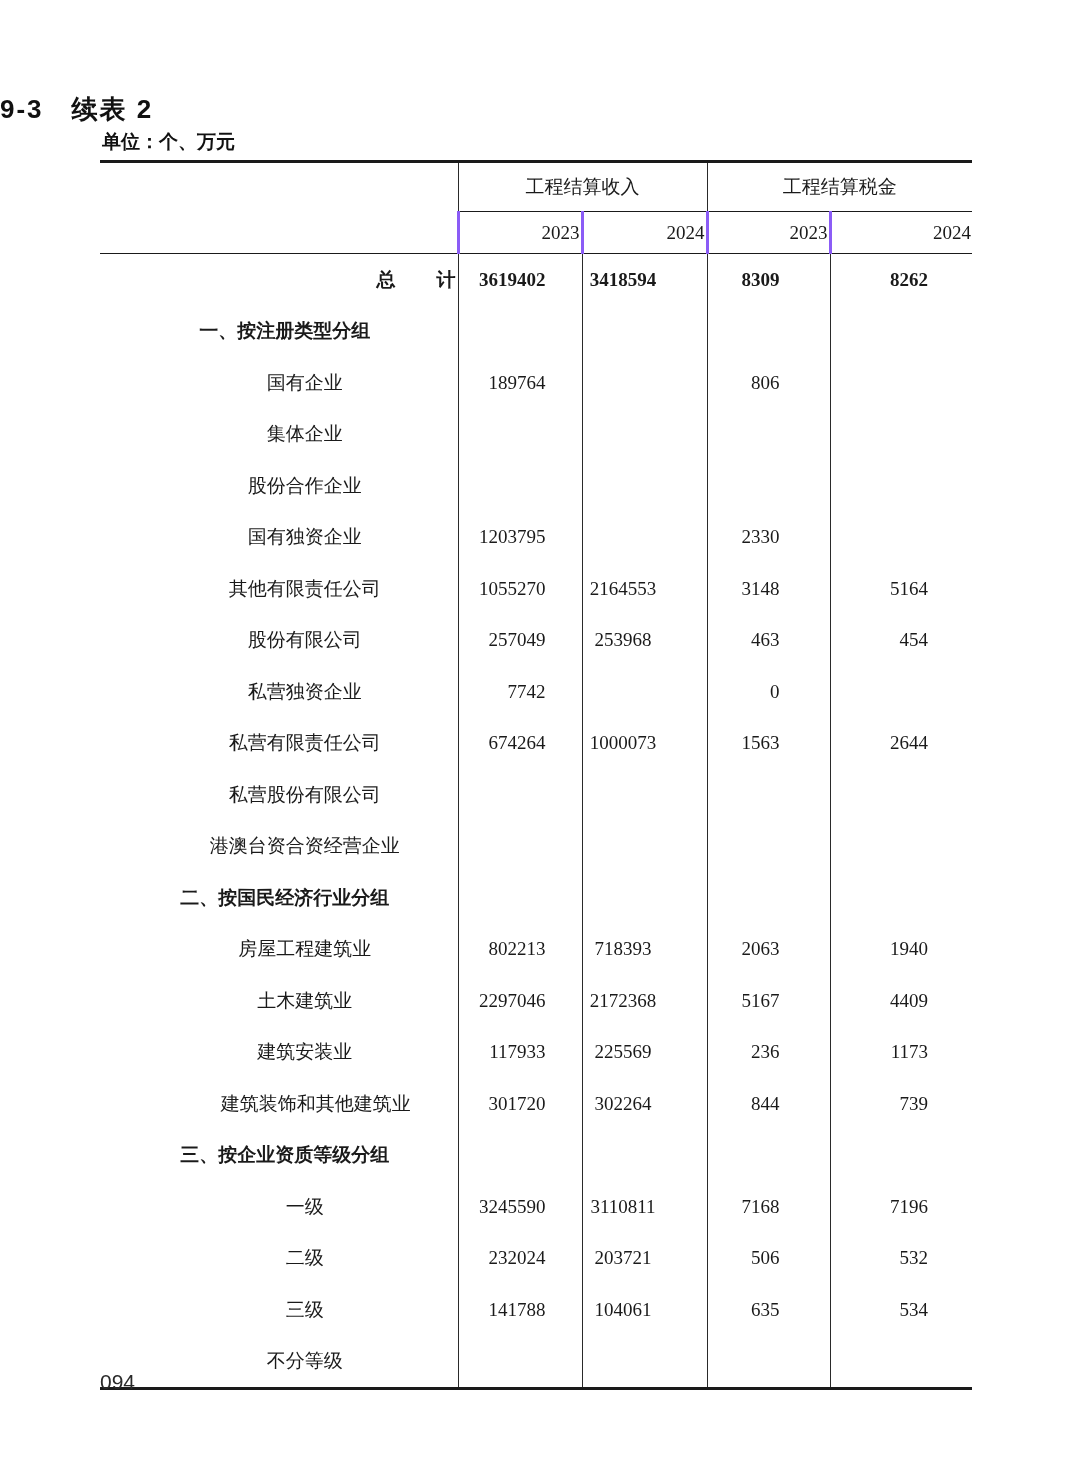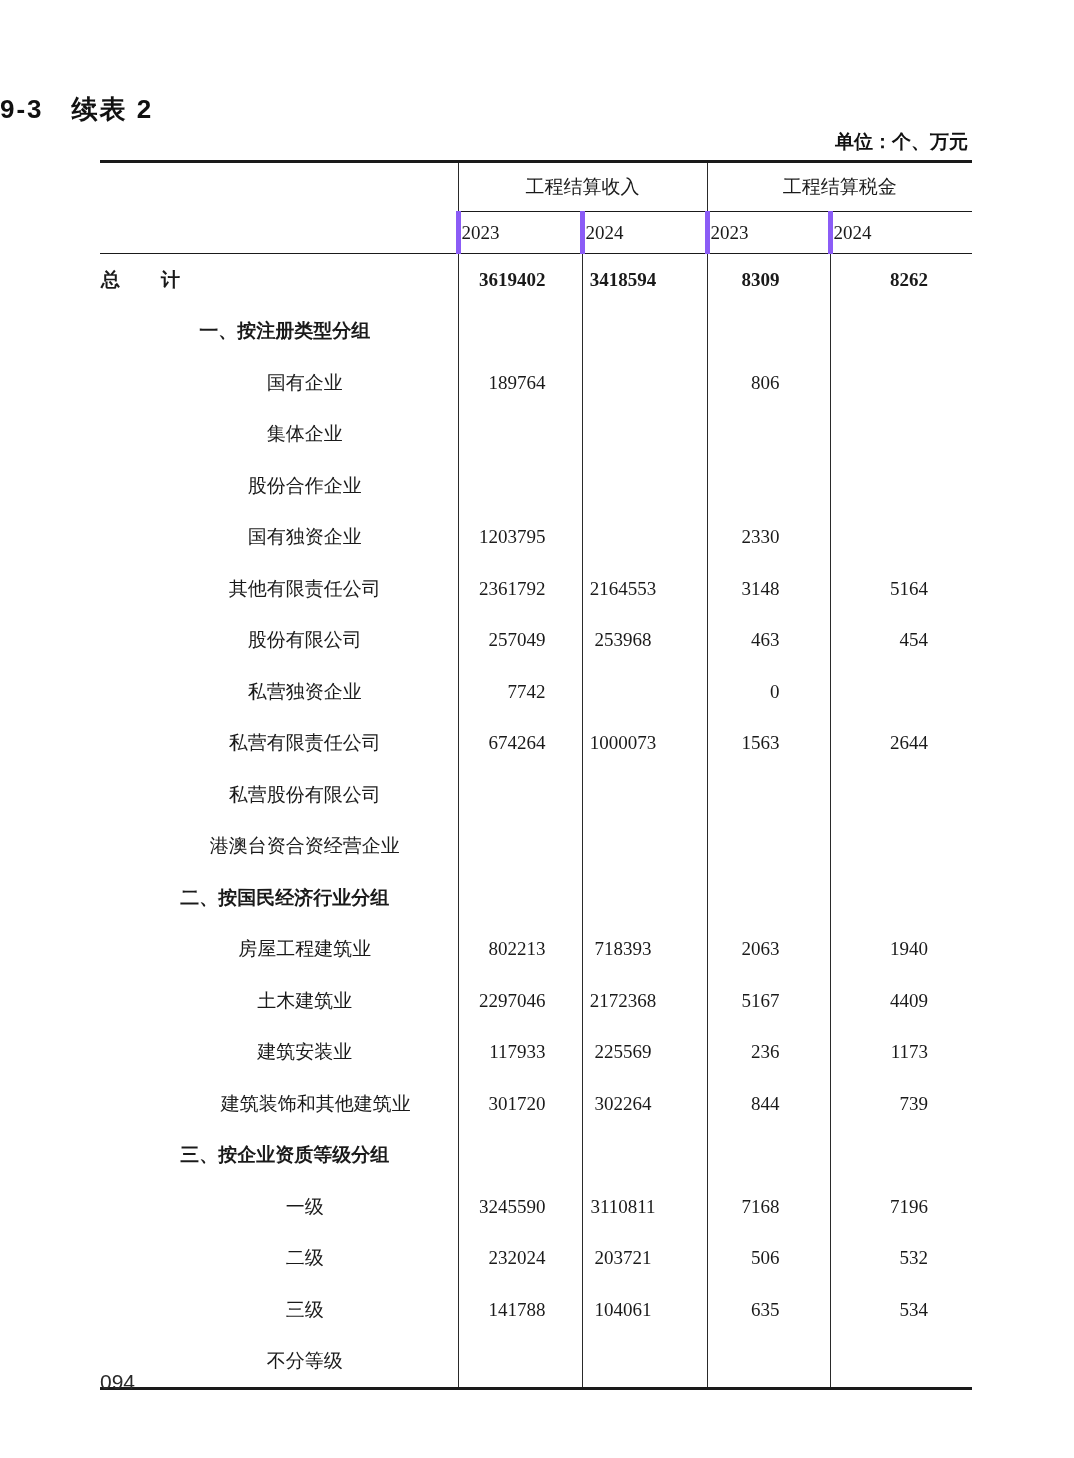--- a/index.html
+++ b/index.html
@@ -19,23 +19,23 @@
     text-align: left;
     font-family: "Liberation Sans", "DejaVu Sans", sans-serif;
     font-weight: bold;
     font-size: 26px;
     letter-spacing: 2px;
     color: #111;
   }
   .unit-label {
     position: absolute;
     top: 129px;
-    left: 96px;
+    left: 102px;
     width: 872px;
-    text-align: right;
+    text-align: left;
     font-family: "Liberation Sans", "DejaVu Sans", sans-serif;
     font-weight: bold;
     font-size: 19px;
     color: #111;
   }
   .table-wrap {
     position: absolute;
     top: 160px;
     left: 100px;
     width: 872px;
@@ -54,39 +54,39 @@
   col.c1 { width: 124px; }
   col.c2 { width: 125px; }
   col.c3 { width: 123px; }
   col.c4 { width: 142px; }
 
   thead th { font-weight: normal; }
   tr.hdr-groups th { height: 46px; }
   tr.hdr-years th { height: 39px; }
   th.stub-hd { border-bottom: 1.5px solid #1a1a1a; }
   th.grp-hd { border-bottom: 1.5px solid #1a1a1a; border-left: 1px solid #2a2a2a; text-align: center; }
-  th.yr-hd  { border-bottom: 1.5px solid #1a1a1a; border-left: 5px solid #8b5cf6; text-align: left; }
+  th.yr-hd  { border-bottom: 1.5px solid #1a1a1a; border-left: 3px solid #8b5cf6; text-align: right; }
 
   tbody td { height: 49.5px; vertical-align: middle; }
   td.c-num { text-align: right; border-left: 1px solid #2a2a2a; font-variant-numeric: lining-nums; }
   td.c-num-0 { padding-right: 36px; }
   td.c-num-1 { padding-right: 44px; text-align: center; }
   td.c-num-2 { padding-right: 50px; }
   td.c-num-3 { padding-right: 44px; }
 
   td.c-label { text-align: center; }
   tr.r-item    td.c-label { padding-left: 53px; }
   tr.r-subitem td.c-label { padding-left: 75px; }
   tr.r-group   td.c-label { padding-left: 13px; }
   tr.r-group   td.c-label {
     font-family: "Liberation Sans", "DejaVu Sans", sans-serif;
     font-weight: bold;
   }
   tr.r-total { font-weight: bold; }
-  tr.r-total td.c-label { text-align: left; letter-spacing: 1px; }
+  tr.r-total td.c-label { text-align: right; letter-spacing: 1px; }
 
   .page-number {
     position: absolute;
     top: 1370px;
     left: 100px;
     font-family: "Liberation Sans", "DejaVu Sans", sans-serif;
     font-size: 21px;
     color: #2a2a2a;
   }
 </style>
@@ -159,21 +159,21 @@
           </tr>
           <tr class="r-item">
             <td class="c-label">国有独资企业</td>
             <td class="c-num c-num-0">1203795</td>
             <td class="c-num c-num-1"></td>
             <td class="c-num c-num-2">2330</td>
             <td class="c-num c-num-3"></td>
           </tr>
           <tr class="r-item">
             <td class="c-label">其他有限责任公司</td>
-            <td class="c-num c-num-0">2361792</td>
+            <td class="c-num c-num-0">1055270</td>
             <td class="c-num c-num-1">2164553</td>
             <td class="c-num c-num-2">3148</td>
             <td class="c-num c-num-3">5164</td>
           </tr>
           <tr class="r-item">
             <td class="c-label">股份有限公司</td>
             <td class="c-num c-num-0">257049</td>
             <td class="c-num c-num-1">253968</td>
             <td class="c-num c-num-2">463</td>
             <td class="c-num c-num-3">454</td>

